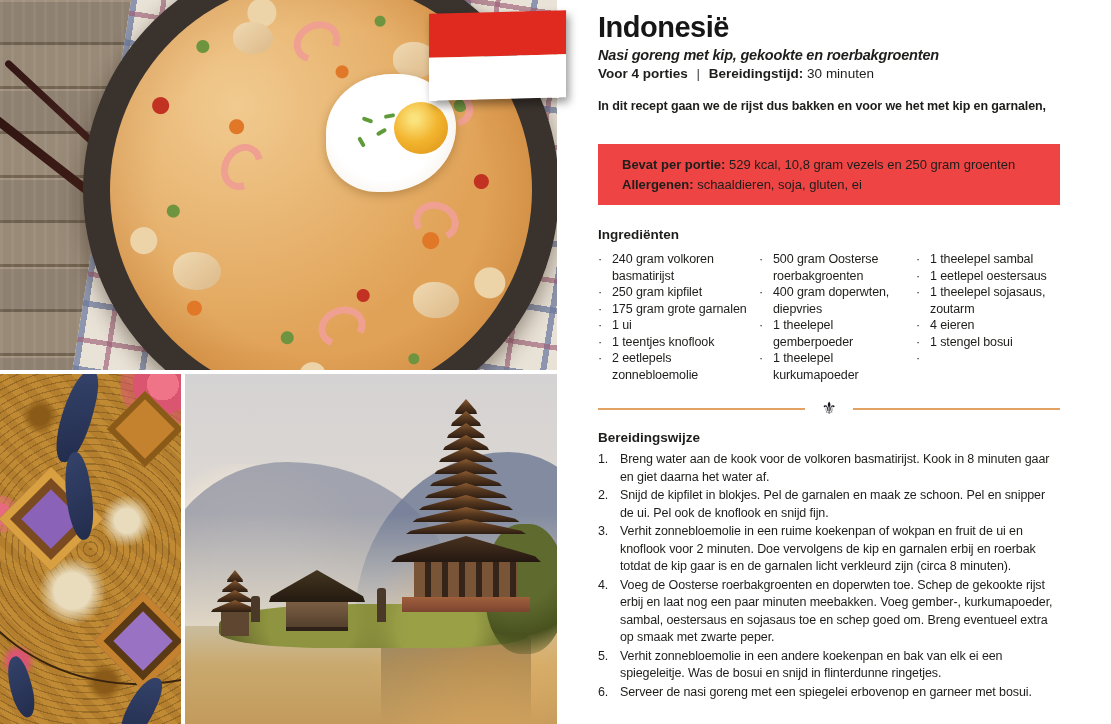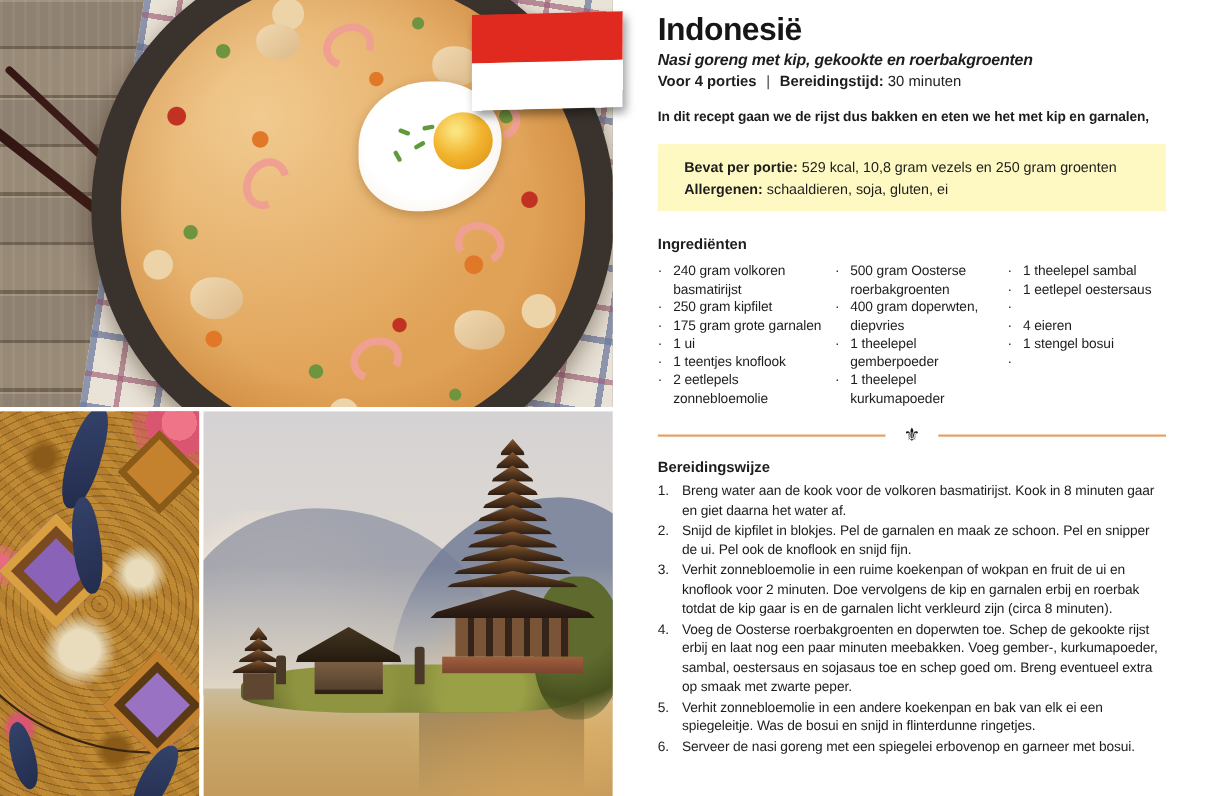--- a/index.html
+++ b/index.html
@@ -142,21 +142,21 @@
   .flag-white{height:50%;background:#ffffff;}
 
   
   .content{position:absolute;left:598px;top:12px;width:462px;}
   h1{margin:0;font-size:29px;line-height:30px;font-weight:700;letter-spacing:-0.5px;color:#161616;}
   .subtitle{margin-top:5px;font-size:14.5px;font-weight:700;font-style:italic;letter-spacing:-0.2px;}
   .meta{margin-top:3px;font-size:13.5px;}
   .meta .b{font-weight:700;}
   .meta .sep{margin:0 5px;color:#444;}
   .intro{margin-top:16px;font-size:12.5px;font-weight:700;line-height:19px;letter-spacing:-0.1px;}
-  .nutri-box{margin-top:15px;background:#fef9c3;padding:11px 24px 10px 24px;font-size:13px;line-height:20px;}
+  .nutri-box{margin-top:28px;background:#ef4444;padding:11px 24px 10px 24px;font-size:13px;line-height:20px;}
   .nutri-box .b{font-weight:700;}
   h2{margin:22px 0 9px 0;font-size:13.5px;font-weight:700;}
   h2.method-h{margin:13px 0 6px 0;}
   .ing-grid{display:grid;grid-template-columns:161px 157px 1fr;font-size:12.5px;line-height:16.5px;letter-spacing:-0.1px;}
   .ing-col{padding-right:10px;}
   .ing{display:grid;grid-template-columns:14px 1fr;}
   .ing .bu{color:#1d1d1b;}
   .divider{margin:17px 0 9px 0;display:flex;align-items:center;}
   .divider .line{flex:1;height:2px;background:#e2a263;}
   .divider .orn{margin:0 16px;font-size:17px;line-height:17px;color:#14141e;}
@@ -255,21 +255,21 @@
     <div class="subtitle">Nasi goreng met kip, gekookte en roerbakgroenten</div>
 
     <div class="meta">
       <span class="b">Voor 4 porties</span>
       <span class="sep">|</span>
       <span class="b">Bereidingstijd:</span>
       <span>30 minuten</span>
     </div>
 
     <div class="intro">
-      <div>In dit recept gaan we de rijst dus bakken en eten we het met kip en garnalen,</div>
+      <div>In dit recept gaan we de rijst dus bakken en voor we het met kip en garnalen,</div>
     </div>
 
     <div class="nutri-box">
       <div>
         <span class="b">Bevat per portie:</span>
         <span>529 kcal, 10,8 gram vezels en 250 gram groenten</span>
       </div>
       <div>
         <span class="b">Allergenen:</span>
         <span>schaaldieren, soja, gluten, ei</span>
@@ -326,20 +326,21 @@
         <div class="ing">
             <span class="bu">·</span>
             <span>1 theelepel sambal</span>
           </div>
         <div class="ing">
             <span class="bu">·</span>
             <span>1 eetlepel oestersaus</span>
           </div>
         <div class="ing">
             <span class="bu">·</span>
+            <span>1 theelepel sojasaus, zoutarm</span>
           </div>
         <div class="ing">
             <span class="bu">·</span>
             <span>4 eieren</span>
           </div>
         <div class="ing">
             <span class="bu">·</span>
             <span>1 stengel bosui</span>
           </div>
         <div class="ing">

